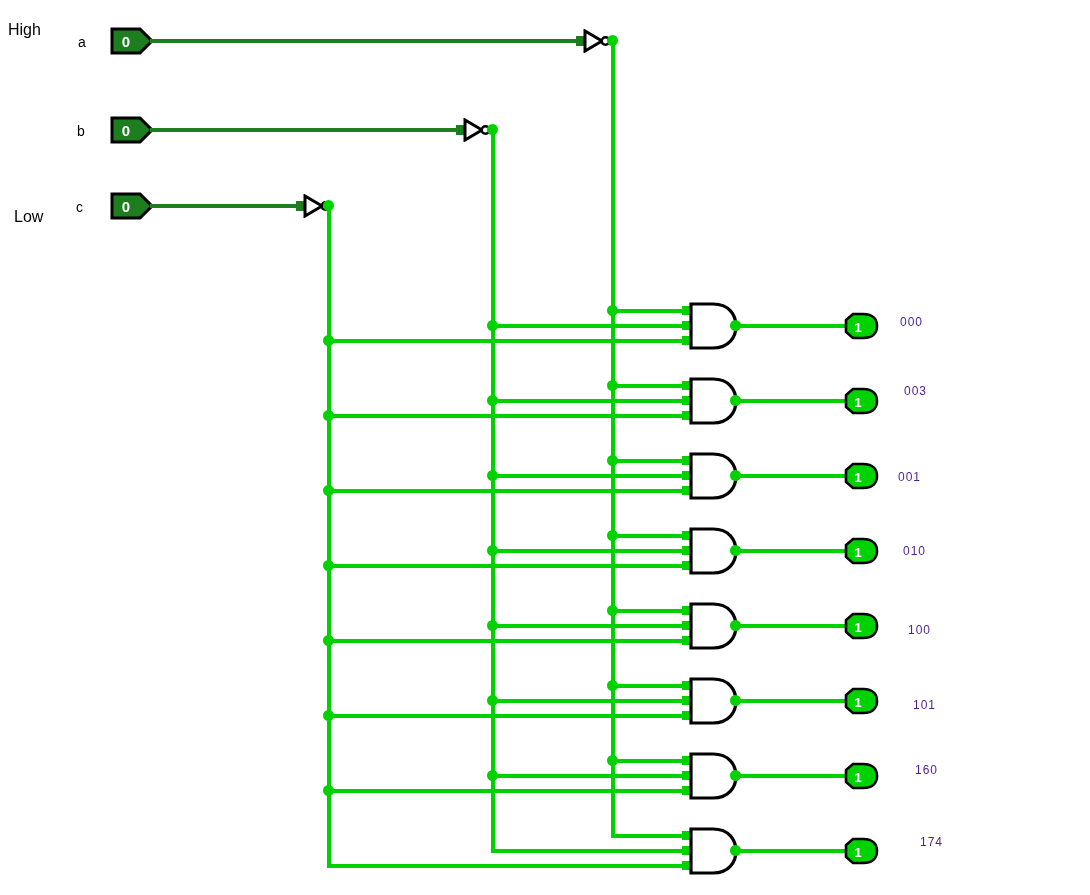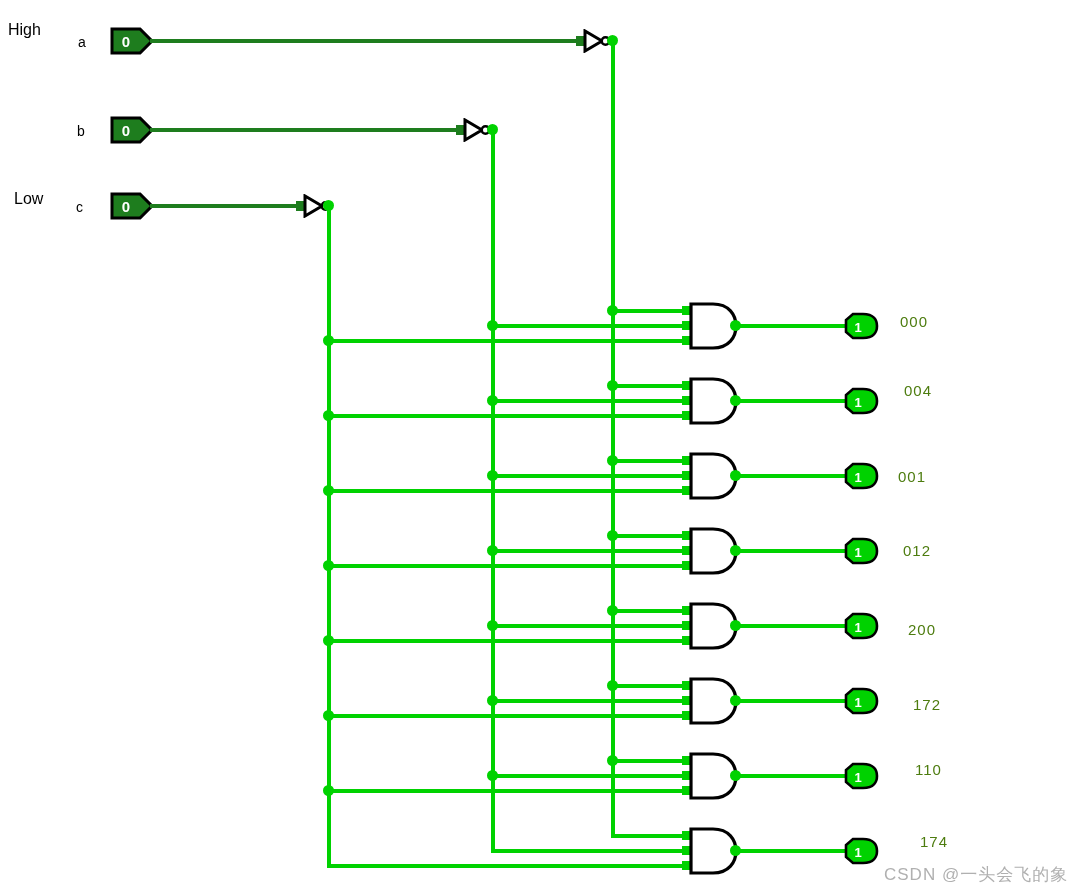--- a/index.html
+++ b/index.html
@@ -29,33 +29,33 @@
   .stub-mid{left:682px;top:calc(var(--cy) - 5px);}
   .stub-bot{left:682px;top:calc(var(--cy) + 10px);}
   .dot-a{left:607px;top:calc(var(--cy) - 21px);}
   .dot-b{left:487px;top:calc(var(--cy) - 6px);}
   .dot-c{left:323px;top:calc(var(--cy) + 9px);}
   .gate{left:688px;top:calc(var(--cy) - 25px);}
   .out-wire{left:733px;top:calc(var(--cy) - 2px);width:112px;}
   .out-dot{left:730px;top:calc(var(--cy) - 6px);}
   .pin-out{left:843px;top:calc(var(--cy) - 14px);}
   .row-label{position:absolute;left:var(--lx);top:calc(var(--ly) - 9px);
-    font-size:15px;line-height:18px;color:#4d7c0f;letter-spacing:1px;}
+    font-size:12px;line-height:18px;color:#4c1d95;letter-spacing:1px;}
   .no-dots .dot{display:none;}
   #watermark{position:absolute;left:884px;top:863px;font-size:17px;
     color:#b0b0b0;letter-spacing:1px;}
   svg text{font-family:"Liberation Sans",sans-serif;}
 </style>
 </head>
 <body>
 
 <div id="canvas">
 
   <div class="lbl big-lbl" style="left:8px;top:21px">High</div>
-  <div class="lbl big-lbl" style="left:14px;top:190px">Low</div>
+  <div class="lbl big-lbl" style="left:14px;top:208px">Low</div>
 
   <div class="lbl in-letter" style="left:78px;top:34px">a</div>
   <svg class="pin-in" style="left:110px;top:27px" width="46" height="28" viewBox="0 0 46 28">
     <polygon points="2,2 30,2 42,14 30,26 2,26" fill="#1e7d1e" stroke="#000" stroke-width="3"></polygon>
     <text x="16" y="20" text-anchor="middle" font-size="15" font-weight="bold" fill="#fff">0</text>
   </svg>
   <div class="wire lo" style="left:150px;top:39px;width:430px"></div>
   <svg class="notg" style="left:576px;top:29px" width="40" height="24" viewBox="0 0 40 24">
     <rect x="0" y="7" width="10" height="10" fill="#1e7d1e"></rect>
     <polygon points="9,2 9,22 26,12" fill="#fff" stroke="#000" stroke-width="3"></polygon>
@@ -126,21 +126,21 @@
     <div class="dot dot-c"></div>
     <svg class="gate" width="52" height="50" viewBox="0 0 52 50">
       <path d="M3,3 H25 C41,3 48,14 48,25 C48,36 41,47 25,47 H3 Z" fill="#fff" stroke="#000" stroke-width="3.2"></path>
     </svg>
     <div class="wire out-wire"></div>
     <div class="dot out-dot"></div>
     <svg class="pin-out" width="36" height="28" viewBox="0 0 36 28">
       <path d="M10,2 H20 C31,2 34,8.5 34,14 C34,19.5 31,26 20,26 H10 L3,20 V8 Z" fill="#00d200" stroke="#000" stroke-width="2.6"></path>
       <text x="15" y="19.5" text-anchor="middle" font-size="13" font-weight="bold" fill="#fff">1</text>
     </svg>
-    <div class="row-label">004</div>
+    <div class="row-label">003</div>
   </div>
 
   <div class="row" style="--cy:476px; --lx:898px; --ly:477px">
     <div class="wire branch-a"></div>
     <div class="wire branch-b"></div>
     <div class="wire branch-c"></div>
     <div class="stub stub-top"></div>
     <div class="stub stub-mid"></div>
     <div class="stub stub-bot"></div>
     <div class="dot dot-a"></div>
@@ -170,21 +170,21 @@
     <div class="dot dot-c"></div>
     <svg class="gate" width="52" height="50" viewBox="0 0 52 50">
       <path d="M3,3 H25 C41,3 48,14 48,25 C48,36 41,47 25,47 H3 Z" fill="#fff" stroke="#000" stroke-width="3.2"></path>
     </svg>
     <div class="wire out-wire"></div>
     <div class="dot out-dot"></div>
     <svg class="pin-out" width="36" height="28" viewBox="0 0 36 28">
       <path d="M10,2 H20 C31,2 34,8.5 34,14 C34,19.5 31,26 20,26 H10 L3,20 V8 Z" fill="#00d200" stroke="#000" stroke-width="2.6"></path>
       <text x="15" y="19.5" text-anchor="middle" font-size="13" font-weight="bold" fill="#fff">1</text>
     </svg>
-    <div class="row-label">012</div>
+    <div class="row-label">010</div>
   </div>
 
   <div class="row" style="--cy:626px; --lx:908px; --ly:630px">
     <div class="wire branch-a"></div>
     <div class="wire branch-b"></div>
     <div class="wire branch-c"></div>
     <div class="stub stub-top"></div>
     <div class="stub stub-mid"></div>
     <div class="stub stub-bot"></div>
     <div class="dot dot-a"></div>
@@ -192,21 +192,21 @@
     <div class="dot dot-c"></div>
     <svg class="gate" width="52" height="50" viewBox="0 0 52 50">
       <path d="M3,3 H25 C41,3 48,14 48,25 C48,36 41,47 25,47 H3 Z" fill="#fff" stroke="#000" stroke-width="3.2"></path>
     </svg>
     <div class="wire out-wire"></div>
     <div class="dot out-dot"></div>
     <svg class="pin-out" width="36" height="28" viewBox="0 0 36 28">
       <path d="M10,2 H20 C31,2 34,8.5 34,14 C34,19.5 31,26 20,26 H10 L3,20 V8 Z" fill="#00d200" stroke="#000" stroke-width="2.6"></path>
       <text x="15" y="19.5" text-anchor="middle" font-size="13" font-weight="bold" fill="#fff">1</text>
     </svg>
-    <div class="row-label">200</div>
+    <div class="row-label">100</div>
   </div>
 
   <div class="row" style="--cy:701px; --lx:913px; --ly:705px">
     <div class="wire branch-a"></div>
     <div class="wire branch-b"></div>
     <div class="wire branch-c"></div>
     <div class="stub stub-top"></div>
     <div class="stub stub-mid"></div>
     <div class="stub stub-bot"></div>
     <div class="dot dot-a"></div>
@@ -214,21 +214,21 @@
     <div class="dot dot-c"></div>
     <svg class="gate" width="52" height="50" viewBox="0 0 52 50">
       <path d="M3,3 H25 C41,3 48,14 48,25 C48,36 41,47 25,47 H3 Z" fill="#fff" stroke="#000" stroke-width="3.2"></path>
     </svg>
     <div class="wire out-wire"></div>
     <div class="dot out-dot"></div>
     <svg class="pin-out" width="36" height="28" viewBox="0 0 36 28">
       <path d="M10,2 H20 C31,2 34,8.5 34,14 C34,19.5 31,26 20,26 H10 L3,20 V8 Z" fill="#00d200" stroke="#000" stroke-width="2.6"></path>
       <text x="15" y="19.5" text-anchor="middle" font-size="13" font-weight="bold" fill="#fff">1</text>
     </svg>
-    <div class="row-label">172</div>
+    <div class="row-label">101</div>
   </div>
 
   <div class="row" style="--cy:776px; --lx:915px; --ly:770px">
     <div class="wire branch-a"></div>
     <div class="wire branch-b"></div>
     <div class="wire branch-c"></div>
     <div class="stub stub-top"></div>
     <div class="stub stub-mid"></div>
     <div class="stub stub-bot"></div>
     <div class="dot dot-a"></div>
@@ -236,21 +236,21 @@
     <div class="dot dot-c"></div>
     <svg class="gate" width="52" height="50" viewBox="0 0 52 50">
       <path d="M3,3 H25 C41,3 48,14 48,25 C48,36 41,47 25,47 H3 Z" fill="#fff" stroke="#000" stroke-width="3.2"></path>
     </svg>
     <div class="wire out-wire"></div>
     <div class="dot out-dot"></div>
     <svg class="pin-out" width="36" height="28" viewBox="0 0 36 28">
       <path d="M10,2 H20 C31,2 34,8.5 34,14 C34,19.5 31,26 20,26 H10 L3,20 V8 Z" fill="#00d200" stroke="#000" stroke-width="2.6"></path>
       <text x="15" y="19.5" text-anchor="middle" font-size="13" font-weight="bold" fill="#fff">1</text>
     </svg>
-    <div class="row-label">110</div>
+    <div class="row-label">160</div>
   </div>
 
   <div class="row no-dots" style="--cy:851px; --lx:920px; --ly:842px">
     <div class="wire branch-a"></div>
     <div class="wire branch-b"></div>
     <div class="wire branch-c"></div>
     <div class="stub stub-top"></div>
     <div class="stub stub-mid"></div>
     <div class="stub stub-bot"></div>
 
@@ -259,15 +259,14 @@
     </svg>
     <div class="wire out-wire"></div>
     <div class="dot out-dot" style="display:block"></div>
     <svg class="pin-out" width="36" height="28" viewBox="0 0 36 28">
       <path d="M10,2 H20 C31,2 34,8.5 34,14 C34,19.5 31,26 20,26 H10 L3,20 V8 Z" fill="#00d200" stroke="#000" stroke-width="2.6"></path>
       <text x="15" y="19.5" text-anchor="middle" font-size="13" font-weight="bold" fill="#fff">1</text>
     </svg>
     <div class="row-label">174</div>
   </div>
 
-  <div id="watermark">CSDN @一头会飞的象</div>
 
 </div>
 
 </body></html>

